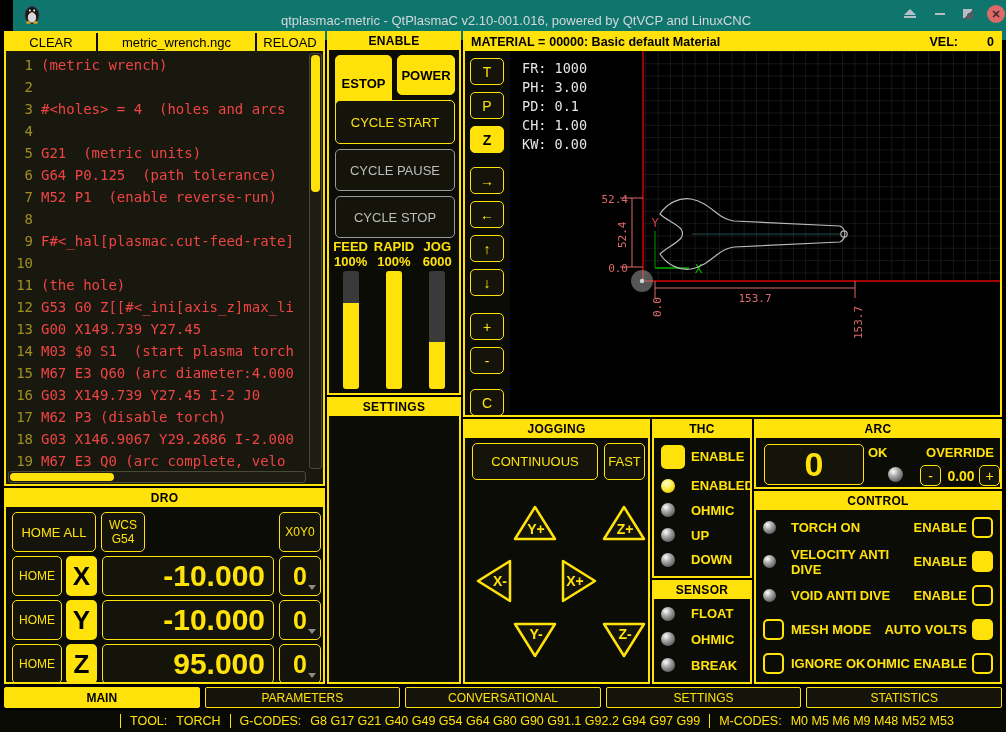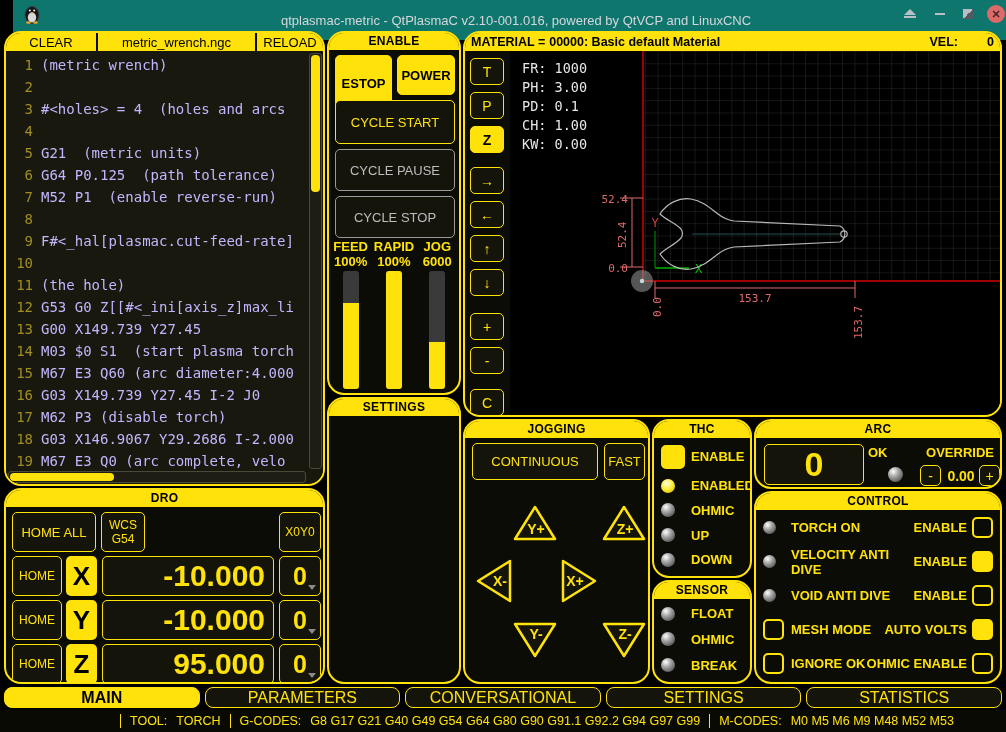--- a/index.html
+++ b/index.html
@@ -20,38 +20,38 @@
   .titlebar .title{position:absolute;left:0;right:0;text-align:center;pointer-events:none}
   .winbtn{position:absolute;top:5px;width:18px;height:18px;display:flex;align-items:center;justify-content:center}
   .shade-tri{width:0;height:0;border-left:6px solid transparent;border-right:6px solid transparent;border-bottom:6px solid #b9bec6}
   .shade-bar{position:absolute;bottom:3px;left:3px;width:12px;height:2px;background:#b9bec6}
   .min-bar{width:10px;height:2px;background:#b9bec6}
   .max-sq{width:10px;height:10px;background:linear-gradient(135deg,#b9bec6 50%,#565b63 50%)}
   .close-c{width:18px;height:18px;border-radius:50%;background:#dd6a68;color:#47272b;
     font-size:11px;font-weight:bold;display:flex;align-items:center;justify-content:center}
 
   
-  .panel{position:absolute;background:var(--panel-bg);border:2px solid var(--y);border-radius:17px;overflow:hidden}
+  .panel{position:absolute;background:var(--panel-bg);border:2px solid var(--y);border-radius:0;overflow:hidden}
   .hdr{height:17px;background:var(--y);color:#000;font-size:12px;font-weight:bold;
     text-align:center;line-height:17px;letter-spacing:.3px}
   .btn{display:flex;align-items:center;justify-content:center;background:var(--btn-bg);
     border:1px solid var(--y);border-radius:5px;color:var(--y);font-size:13px;cursor:default}
   .btn.filled{background:var(--y);color:#000;font-weight:bold}
   .btn.gray{border-color:var(--gray-br);color:var(--gray-tx)}
 
   
   .filebar{display:flex;height:18px;background:var(--y);color:#000;font-size:13px;align-items:stretch}
   .filebar .fseg{display:flex;align-items:center;justify-content:center}
   .filebar .fdiv{width:2px;background:#0c0c07}
   .gcode-wrap{position:absolute;left:0;right:0;top:18px;bottom:0;background:#18180f}
   .gcode-lines{position:absolute;left:3px;top:3px;right:17px;bottom:15px;overflow:hidden;
     font-family:"DejaVu Sans Mono",monospace;font-size:14px;line-height:22px;white-space:pre}
   .gcode-line{display:flex}
   .gcode-line .ln{width:24px;text-align:right;color:#a08f20;flex:0 0 auto;margin-right:8px}
-  .gcode-line .code{color:#c4b5fd;flex:1;overflow:hidden}
+  .gcode-line .code{color:#ef4444;flex:1;overflow:hidden}
   .vscroll{position:absolute;right:1px;top:2px;width:13px;bottom:15px;background:#1d1d14;border:1px solid #4a4a3a;border-radius:3px}
   .vthumb{position:absolute;left:1px;right:1px;top:1px;height:33%;background:var(--y);border-radius:4px}
   .hscroll{position:absolute;left:2px;right:17px;bottom:1px;height:12px;background:#1d1d14;border:1px solid #4a4a3a;border-radius:3px}
   .hthumb{position:absolute;top:1px;bottom:1px;left:1px;width:35%;background:var(--y);border-radius:4px}
 
   
   .dro-val{position:absolute;background:var(--btn-bg);border:1px solid var(--y);border-radius:5px;
     color:var(--y);font-size:30px;font-weight:bold;text-align:right;padding-right:8px;line-height:38px}
   .axis-letter{position:absolute;background:var(--y);border-radius:5px;color:#000;
     font-size:26px;font-weight:bold;display:flex;align-items:center;justify-content:center}
@@ -93,22 +93,22 @@
   .chk.checked{background:var(--y)}
   .siderow{display:flex;align-items:center;padding:0 7px;color:var(--y);font-size:13px;font-weight:bold}
   .siderow .ind{width:30px;display:flex;justify-content:flex-start;flex:0 0 auto}
   .ctl-row{display:flex;align-items:center;padding:0 7px;color:var(--y);font-size:13px;font-weight:bold;height:35px}
   .ctl-row .ind{width:28px;flex:0 0 auto;display:flex}
   .ctl-row .llab{flex:1}
   .ctl-row .rlab{margin-right:5px}
 
   
   .tabsrow{position:absolute;left:4px;top:687px;width:998px;height:21px;display:flex;gap:5px}
-  .tab{flex:1;border:1px solid var(--y);border-radius:8px;background:var(--btn-bg);color:var(--y);
-    font-size:16px;display:flex;align-items:center;justify-content:center}
+  .tab{flex:1;border:1px solid var(--y);border-radius:2px;background:var(--btn-bg);color:var(--y);
+    font-size:12px;display:flex;align-items:center;justify-content:center}
   .tab.active{background:var(--y);color:#000;font-weight:bold}
   .statusbar{position:absolute;left:0;top:710px;width:1006px;height:22px;background:#0a0a05;
     display:flex;align-items:center;color:var(--y);font-size:12.5px;padding-left:120px;gap:9px}
   .statusbar .sep{width:1px;height:14px;background:var(--y)}
 </style>
 </head>
 <body>
 
 <div class="titlebar">
   <div class="abs" style="left:10px;top:4px">

